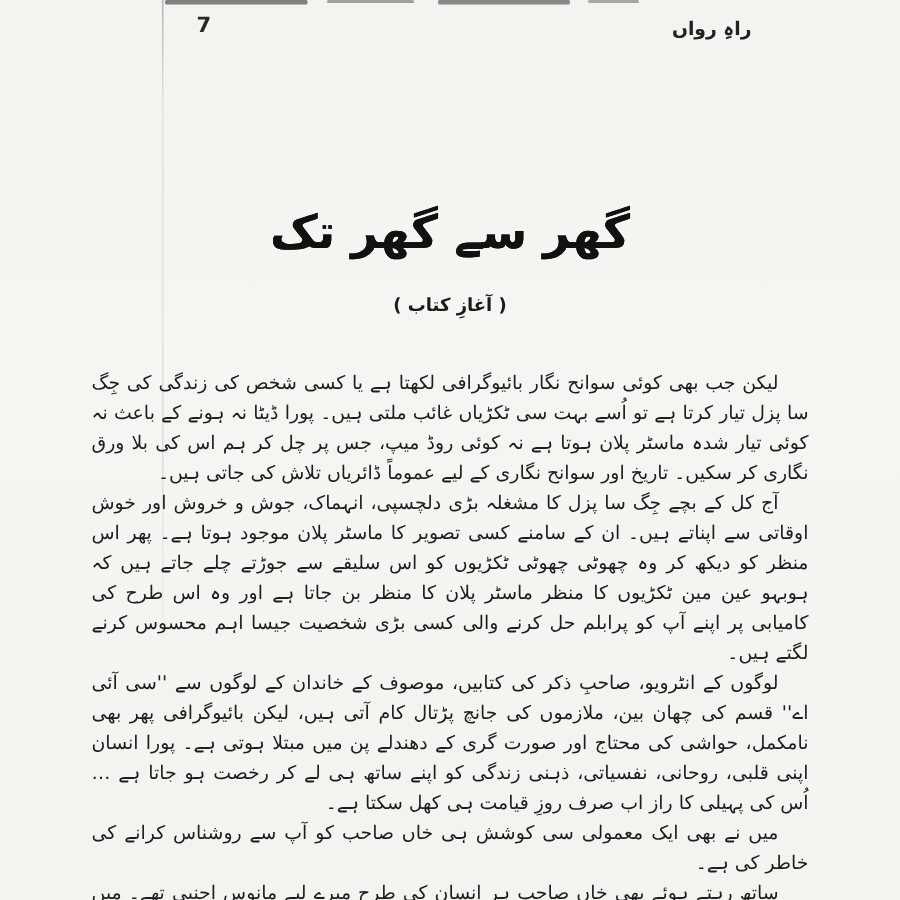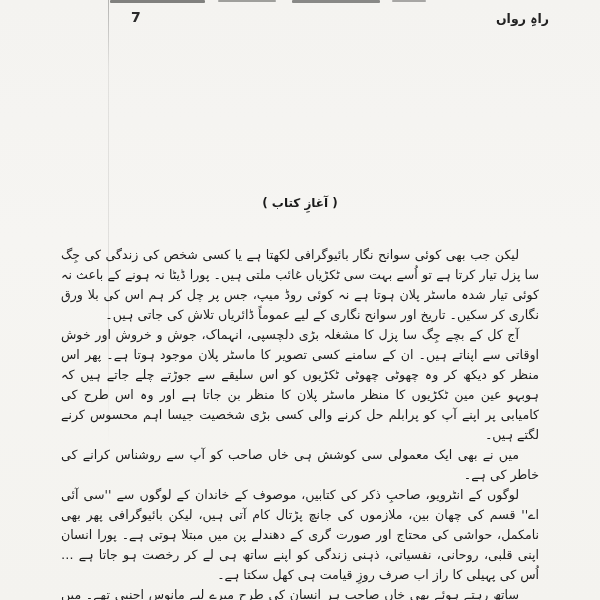--- a/index.html
+++ b/index.html
@@ -24,21 +24,21 @@
     background:linear-gradient(180deg, rgba(60,60,60,.35), rgba(60,60,60,.10) 15%, rgba(60,60,60,.12) 70%, rgba(60,60,60,0));
   }
 
   
   .hdr-pagenum {
     position:absolute; top:9px; left:131px;
     font-size:14px; font-weight:bold; color:#2a2a2a; letter-spacing:1px;
   }
   .hdr-title {
     position:absolute; top:11px; left:443px; width:58px;
-    font-size:12.5px; font-weight:bold; color:#222; direction:rtl; text-align:right;margin-left:48px;
+    font-size:12.5px; font-weight:bold; color:#222; direction:rtl; text-align:right;
   }
 
   
   .chapter-title {
     position:absolute; top:136px; left:0; width:600px; margin:0;
     direction:rtl; text-align:center;
     font-size:31px; font-weight:bold; color:#111;
     text-shadow:0 0 .4px #111;
   }
   .chapter-subtitle {
@@ -65,24 +65,25 @@
     <span class="seg1"></span>
     <span class="seg2"></span>
     <span class="seg3"></span>
     <span class="seg4"></span>
   </div>
   <div class="crease"></div>
 
   <div class="hdr-pagenum">7</div>
   <div class="hdr-title" dir="rtl">راہِ رواں</div>
 
+  <h1 class="chapter-title" dir="rtl">گھر سے گھر تک</h1>
   <div class="chapter-subtitle" dir="rtl">( آغازِ کتاب )</div>
 
   <div class="body-text" dir="rtl">
     <p>لیکن جب بھی کوئی سوانح نگار بائیوگرافی لکھتا ہے یا کسی شخص کی زندگی کی جِگ سا پزل تیار کرتا ہے تو اُسے بہت سی ٹکڑیاں غائب ملتی ہیں۔ پورا ڈیٹا نہ ہونے کے باعث نہ کوئی تیار شدہ ماسٹر پلان ہوتا ہے نہ کوئی روڈ میپ، جس پر چل کر ہم اس کی بلا ورق نگاری کر سکیں۔ تاریخ اور سوانح نگاری کے لیے عموماً ڈائریاں تلاش کی جاتی ہیں۔</p>
     <p>آج کل کے بچے جِگ سا پزل کا مشغلہ بڑی دلچسپی، انہماک، جوش و خروش اور خوش اوقاتی سے اپناتے ہیں۔ ان کے سامنے کسی تصویر کا ماسٹر پلان موجود ہوتا ہے۔ پھر اس منظر کو دیکھ کر وہ چھوٹی چھوٹی ٹکڑیوں کو اس سلیقے سے جوڑتے چلے جاتے ہیں کہ ہوبہو عین مین ٹکڑیوں کا منظر ماسٹر پلان کا منظر بن جاتا ہے اور وہ اس طرح کی کامیابی پر اپنے آپ کو پرابلم حل کرنے والی کسی بڑی شخصیت جیسا اہم محسوس کرنے لگتے ہیں۔</p>
+    <p>لوگوں کے انٹرویو، صاحبِ ذکر کی کتابیں، موصوف کے خاندان کے لوگوں سے ''سی آئی اے'' قسم کی چھان بین، ملازموں کی جانچ پڑتال کام آتی ہیں، لیکن بائیوگرافی پھر بھی نامکمل، حواشی کی محتاج اور صورت گری کے دھندلے پن میں مبتلا ہوتی ہے۔ پورا انسان اپنی قلبی، روحانی، نفسیاتی، ذہنی زندگی کو اپنے ساتھ ہی لے کر رخصت ہو جاتا ہے … اُس کی پہیلی کا راز اب صرف روزِ قیامت ہی کھل سکتا ہے۔</p>
     <p>میں نے بھی ایک معمولی سی کوشش ہی خاں صاحب کو آپ سے روشناس کرانے کی خاطر کی ہے۔</p>
-    <p>لوگوں کے انٹرویو، صاحبِ ذکر کی کتابیں، موصوف کے خاندان کے لوگوں سے ''سی آئی اے'' قسم کی چھان بین، ملازموں کی جانچ پڑتال کام آتی ہیں، لیکن بائیوگرافی پھر بھی نامکمل، حواشی کی محتاج اور صورت گری کے دھندلے پن میں مبتلا ہوتی ہے۔ پورا انسان اپنی قلبی، روحانی، نفسیاتی، ذہنی زندگی کو اپنے ساتھ ہی لے کر رخصت ہو جاتا ہے … اُس کی پہیلی کا راز اب صرف روزِ قیامت ہی کھل سکتا ہے۔</p>
     <p>ساتھ رہتے ہوئے بھی خاں صاحب ہر انسان کی طرح میرے لیے مانوس اجنبی تھے۔ میں انہیں کالج میں ملی۔ پھر ہم نے گھر بسایا۔ کرائے کے مکان بدلے اور آخری مرحلے میں اپنا گھر 121- سی ماڈل ٹاؤن میں بنالیا۔ جہاں سے وہ اپنے اصلی گھر کو روانہ ہو گئے۔ یہ گھر ان کی رخصتی کے بعد گھر نہ رہا، شہرتِ مابعد کا خزینہ بن گیا۔</p>
 
   </div>
 
 </div>
 
 </body></html>

